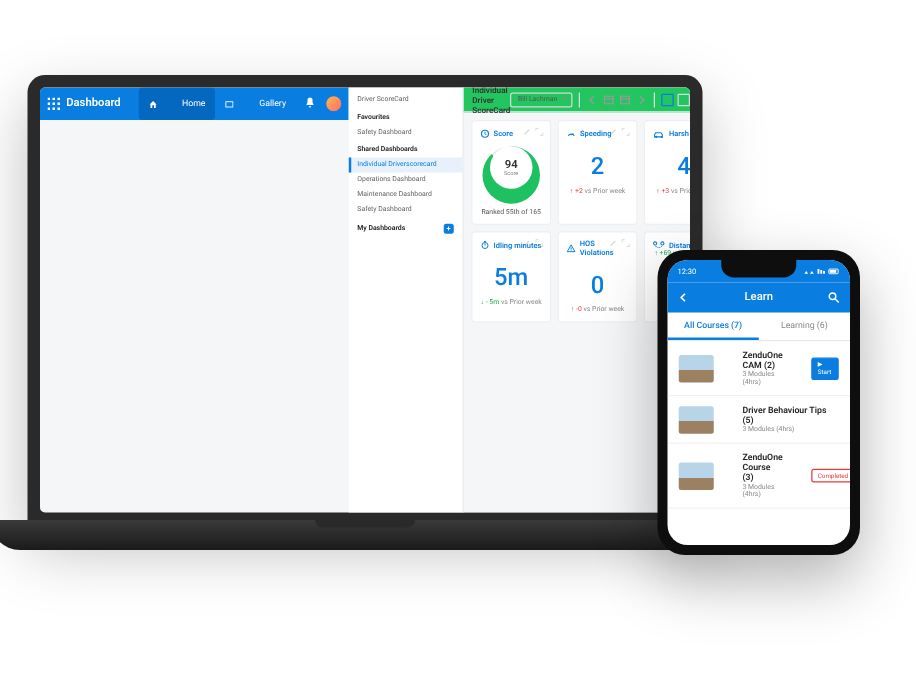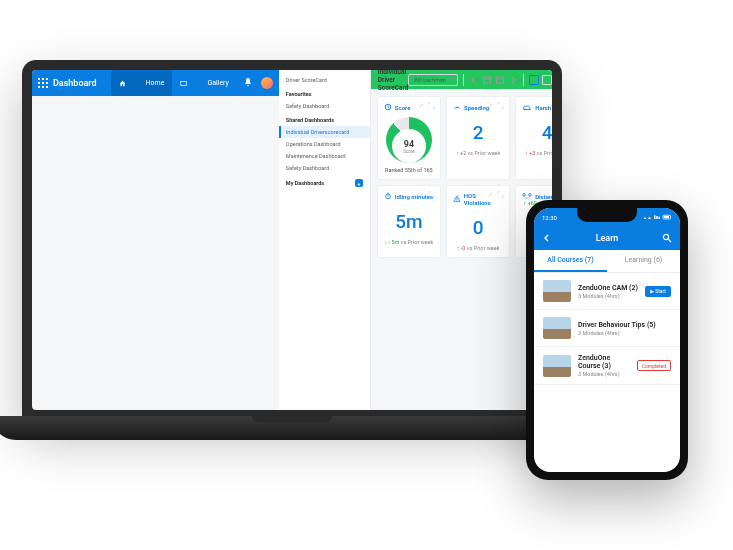--- a/index.html
+++ b/index.html
@@ -38,38 +38,38 @@
 .main{flex:1;background:#f5f6f8;display:flex}
 .cards{flex:1;padding:6px;display:grid;grid-template-columns:1fr 1fr 1fr;gap:5px;grid-auto-rows:min-content}
 .card{background:#fff;border-radius:3px;padding:6px;position:relative;border:1px solid #edf0f3}
 .card-head{display:flex;align-items:center;gap:3px;color:#0a7de0;font-size:6px;font-weight:600}
 .card-icons{position:absolute;top:5px;right:5px;display:flex;gap:3px}
 .ci{width:7px;height:7px;opacity:.35}
 .card .big{font-size:19px;font-weight:500;text-align:center;color:#0a7de0;margin:10px 0 6px}
 .delta{font-size:5.5px;text-align:center;color:#888}
 .delta .up{color:#e23b3b}
 .delta .dn{color:#1fa94f}
-.donut{width:46px;height:46px;border-radius:50%;margin:6px auto 3px;background:conic-gradient(#1ec15f 0 88%,#e6e8eb 88% 100%);display:flex;align-items:flex-end;justify-content:center}
+.donut{width:46px;height:46px;border-radius:50%;margin:6px auto 3px;background:conic-gradient(#1ec15f 0 88%,#e6e8eb 88% 100%);display:flex;align-items:flex-start;justify-content:center}
 .donut-inner{width:34px;height:34px;border-radius:50%;background:#fff;display:flex;flex-direction:column;align-items:center;justify-content:center}
 .donut-val{font-size:9px;font-weight:600;color:#333}
 .donut-lbl{font-size:4.5px;color:#888}
 .rank{font-size:5.5px;text-align:center;color:#555;margin-top:4px}
 
 
-.phone{position:absolute;right:45px;top:200px;width:162px;height:280px;background:#0e0e0e;border-radius:22px;padding:8px;box-shadow:0 20px 50px rgba(0,0,0,.3);z-index:5}
+.phone{position:absolute;right:45px;top:200px;width:162px;height:244px;background:#0e0e0e;border-radius:22px;padding:8px;box-shadow:0 20px 50px rgba(0,0,0,.3);z-index:5}
 .phone-screen{width:100%;height:100%;background:#fff;border-radius:16px;overflow:hidden;position:relative;display:flex;flex-direction:column}
 .phone-notch{position:absolute;top:0;left:50%;transform:translateX(-50%);width:60px;height:14px;background:#0e0e0e;border-radius:0 0 10px 10px;z-index:3}
 .ph-status{height:18px;background:#0a7de0;display:flex;align-items:center;justify-content:space-between;padding:0 8px;color:#fff;font-size:6px}
 .ph-appbar{height:24px;background:#0a7de0;display:flex;align-items:center;justify-content:space-between;padding:0 8px;color:#fff}
 .ph-title{font-size:9px;font-weight:500}
 .ph-tabs{display:flex;border-bottom:1px solid #e8eaed}
 .ph-tab{flex:1;text-align:center;font-size:7px;padding:6px 0;color:#888}
 .ph-tab.active{color:#0a7de0;border-bottom:2px solid #0a7de0;font-weight:500}
 .ph-list{flex:1;overflow:hidden}
-.ph-item{display:flex;align-items:center;gap:7px;padding:7px 9px;border-bottom:1px solid #f0f1f3}
+.ph-item{display:flex;align-items:center;gap:23px;padding:7px 9px;border-bottom:1px solid #f0f1f3}
 .thumb{width:28px;height:22px;background:linear-gradient(180deg,#b8d4e8 55%,#9b8062 55%);border-radius:2px;flex:0 0 28px}
 .ph-item-txt{flex:1}
 .ph-item-title{font-size:7px;font-weight:600;color:#222}
 .ph-item-sub{font-size:5.5px;color:#888;margin-top:1px}
 .badge{font-size:5px;padding:1.5px 4px;border-radius:2px;border:1px solid}
 .badge.start{background:#0a7de0;border-color:#0a7de0;color:#fff}
 .badge.done{border-color:#e23b3b;color:#e23b3b}
 svg{display:block}
 </style>
 </head>

